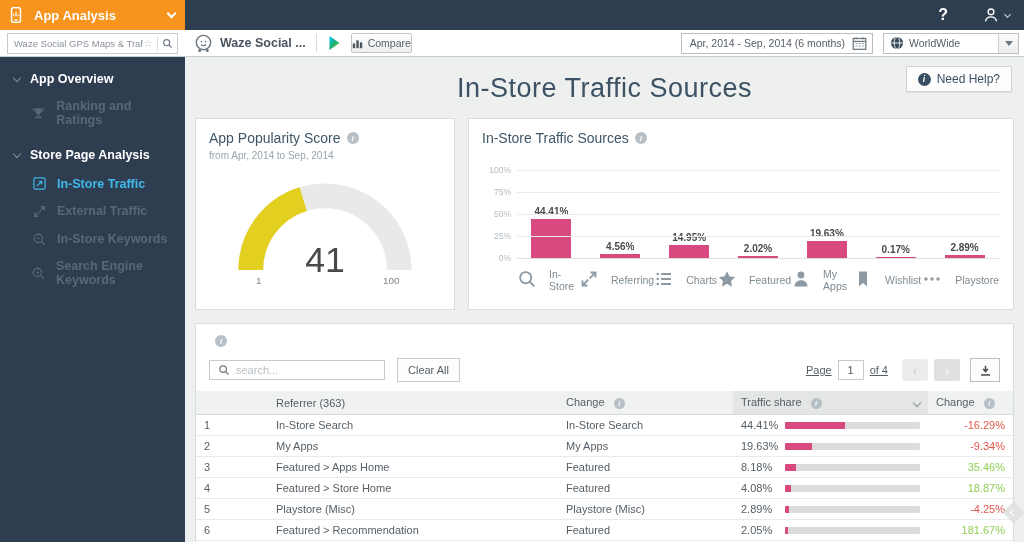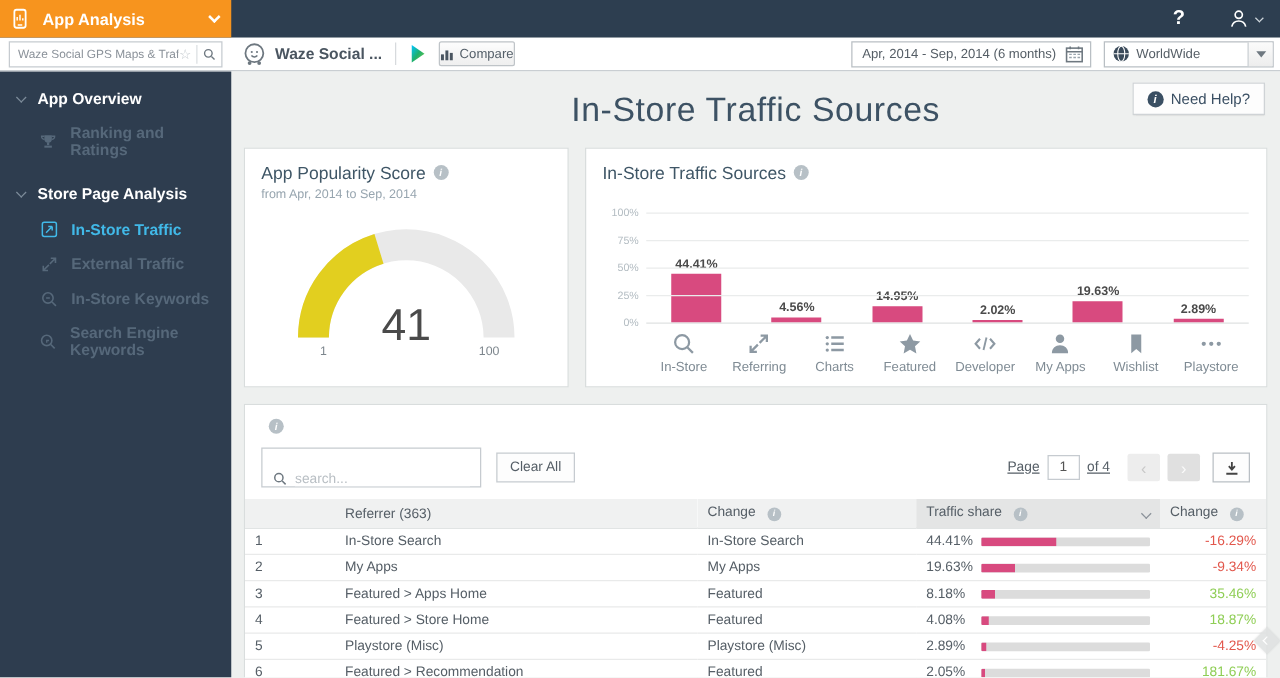--- a/index.html
+++ b/index.html
@@ -65,26 +65,26 @@
   .card.chart-card { flex:1; height:192px; }
   .chart-area { position:relative; margin:22px 14px 0 48px; height:88px; }
   .gridline { position:absolute; left:0; right:0; height:1px; background:#eaecec; }
   .gridline.zero { background:#dfe2e2; }
   .ylabel { position:absolute; right:100%; margin-right:6px; font-size:8.5px; color:#b3bcc2; transform:translateY(-50%); }
   .bar-cols { position:absolute; inset:0; display:flex; }
   .bcol { flex:1; display:flex; flex-direction:column; align-items:center; justify-content:flex-end; position:relative; }
   .bar-label { font-size:10px; font-weight:bold; color:#4a4a4a; margin-bottom:2px; }
   .bar { width:40px; background:#d84a7f; min-height:1px; }
   .cat-row { display:flex; margin:0 14px 0 48px; }
-  .cat { flex:1; display:flex; flex-direction:column; align-items:center; padding-top:7px; }
+  .cat { flex:1; display:flex; flex-direction:row; align-items:center; padding-top:7px;gap:12px; }
   .cat .cname { font-size:10.5px; color:#7f8b94; margin-top:3px; }
 
   .card.details-card { margin:13px 10px 0 10px; height:230px; }
   .controls { display:flex; align-items:center; padding:9px 13px 9px 13px; }
-  .tsearch { width:176px; height:32px; border:1px solid #c6cbd0; display:flex; align-items:flex-end; padding:0 8px; }
+  .tsearch { width:176px; height:20px; border:1px solid #c6cbd0; display:flex; align-items:center; padding:0 8px; }
   .tsearch input { border:none; outline:none; flex:1; font-size:11px; color:#555; margin-left:6px; width:120px; font-family:inherit; }
   .tsearch input::placeholder { color:#b9bfc4; }
   .filter-select { width:156px; height:24px; border:1px solid #c6cbd0; display:flex; align-items:center; margin-left:12px; cursor:pointer; }
   .filter-select .flabel { flex:1; font-size:11px; color:#8a9199; padding-left:8px; }
   .filter-caret { width:22px; height:22px; border-left:1px solid #c9ced2; background:linear-gradient(#fbfbfb,#ededed); display:flex; align-items:center; justify-content:center; }
   .clear-btn { height:24px; border:1px solid #c6cbd0; background:#fdfdfd; font-size:11px; color:#555e66; padding:0 10px; margin-left:12px; cursor:pointer; display:flex; align-items:center; }
   .ctrl-spacer { flex:1; }
   .page-lbl { font-size:11px; color:#555e66;text-decoration:underline; }
   .page-input { width:26px; height:20px; border:1px solid #c6cbd0; text-align:center; font-size:11px; color:#555; margin:0 6px; font-family:inherit; }
   .pg-btn { width:26px; height:22px; display:flex; align-items:center; justify-content:center; font-size:13px; margin-left:6px; cursor:pointer; border-radius:2px; }
@@ -310,20 +310,24 @@
             </div>
             <div class="bcol">
               <span class="bar-label">2.02%</span>
               <div class="bar" style="height:2.02%"></div>
             </div>
             <div class="bcol">
               <span class="bar-label">19.63%</span>
               <div class="bar" style="height:19.63%"></div>
             </div>
             <div class="bcol">
+              <span class="bar-label">0.17%</span>
+              <div class="bar" style="height:0.17%"></div>
+            </div>
+            <div class="bcol">
               <span class="bar-label">2.89%</span>
               <div class="bar" style="height:2.89%"></div>
             </div>
           </div>
       <div class="gridline zero" style="top: 100%;"></div>
           <span class="ylabel" style="top: 100%;">0%</span>
           <div class="gridline" style="top: 75%;"></div>
           <span class="ylabel" style="top: 75%;">25%</span>
           <div class="gridline" style="top: 50%;"></div>
           <span class="ylabel" style="top: 50%;">50%</span>
@@ -361,29 +365,20 @@
             </span>
             <div class="cname">Charts</div>
           </div>
           <div class="cat">
             <span>
               <svg width="20" height="20" viewBox="0 0 20 20">
                 <path d="M10 2.2 12.5 7.4 18.2 8.1 14 12 15.1 17.7 10 14.8 4.9 17.7 6 12 1.8 8.1 7.5 7.4Z" fill="#8d99a3"></path>
               </svg>
             </span>
             <div class="cname">Featured</div>
-          </div>
-          <div class="cat">
-            <span>
-              <svg width="22" height="20" viewBox="0 0 22 20">
-                <path d="M7 6 3.5 10 7 14M15 6l3.5 4L15 14" fill="none" stroke="#8d99a3" stroke-width="1.7"></path>
-                <line x1="12.2" y1="5" x2="9.8" y2="15" stroke="#8d99a3" stroke-width="1.5"></line>
-              </svg>
-            </span>
-            <div class="cname">Developer</div>
           </div>
           <div class="cat">
             <span>
               <svg width="20" height="20" viewBox="0 0 20 20">
                 <circle cx="10" cy="6" r="3.4" fill="#8d99a3"></circle>
                 <path d="M3.5 17.5c0-4 3-6.3 6.5-6.3s6.5 2.3 6.5 6.3z" fill="#8d99a3"></path>
               </svg>
             </span>
             <div class="cname">My Apps</div>
           </div>

